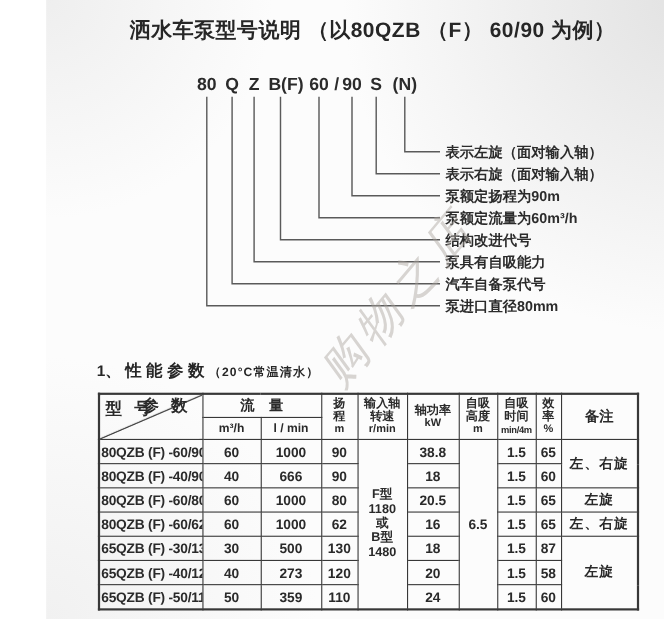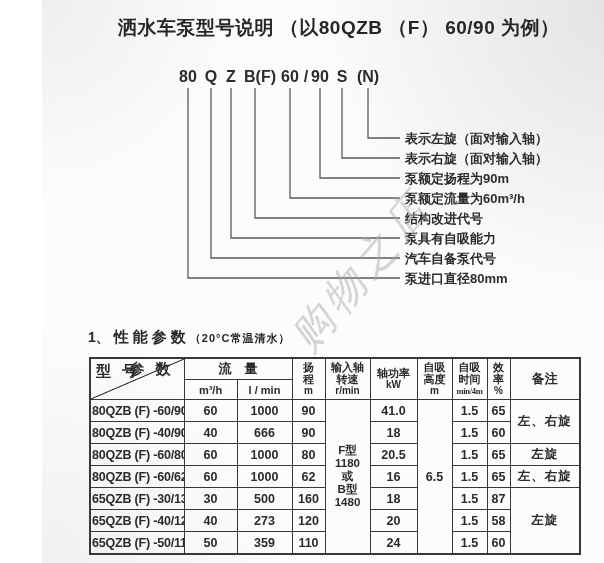--- a/index.html
+++ b/index.html
@@ -51,21 +51,21 @@
   .corner{position:relative;
     background:linear-gradient(to bottom right,
       transparent calc(50% - .9px), #383838 calc(50% - .2px),
       #383838 calc(50% + .2px), transparent calc(50% + .9px));
   }
   .c-top{position:absolute;top:1px;right:2px;letter-spacing:11px;font-size:15px;}
   .c-bot{position:absolute;bottom:18px;left:5px;letter-spacing:11px;font-size:15px;}
   .flow-h{letter-spacing:13px;text-indent:13px;}
   .stack div{line-height:12px;font-size:11px;}
   .stack .unit{font-size:10px;}
-  .stack .tiny{font-size:8.5px;letter-spacing:-.3px;font-family:Liberation Serif, serif;}
+  .stack .tiny{font-size:8.5px;letter-spacing:-.3px;}
   .model{font-size:10.5px;letter-spacing:-.2px;white-space:nowrap;}
   .speed{text-align:left;padding-left:4px;}
   .speed div{line-height:13px;font-size:11.5px;}
   .remark{font-size:12px;letter-spacing:1px;}
 </style>
 </head>
 <body>
 
 <div class="page">
 
@@ -170,21 +170,21 @@
         <td>60</td>
         <td>1000</td>
         <td>90</td>
         <td rowspan="7" class="speed">
           <div>F型</div>
           <div>1180</div>
           <div>或</div>
           <div>B型</div>
           <div>1480</div>
         </td>
-        <td>41.0</td>
+        <td>38.8</td>
         <td rowspan="7">6.5</td>
         <td>1.5</td>
         <td>65</td>
         <td rowspan="2" class="remark">左、右旋</td>
       </tr>
       <tr>
         <td class="model">80QZB (F) -40/90</td>
         <td>40</td>
         <td>666</td>
         <td>90</td>
@@ -209,21 +209,21 @@
         <td>62</td>
         <td>16</td>
         <td>1.5</td>
         <td>65</td>
         <td class="remark">左、右旋</td>
       </tr>
       <tr>
         <td class="model">65QZB (F) -30/130</td>
         <td>30</td>
         <td>500</td>
-        <td>160</td>
+        <td>130</td>
         <td>18</td>
         <td>1.5</td>
         <td>87</td>
         <td rowspan="3" class="remark">左旋</td>
       </tr>
       <tr>
         <td class="model">65QZB (F) -40/120</td>
         <td>40</td>
         <td>273</td>
         <td>120</td>

